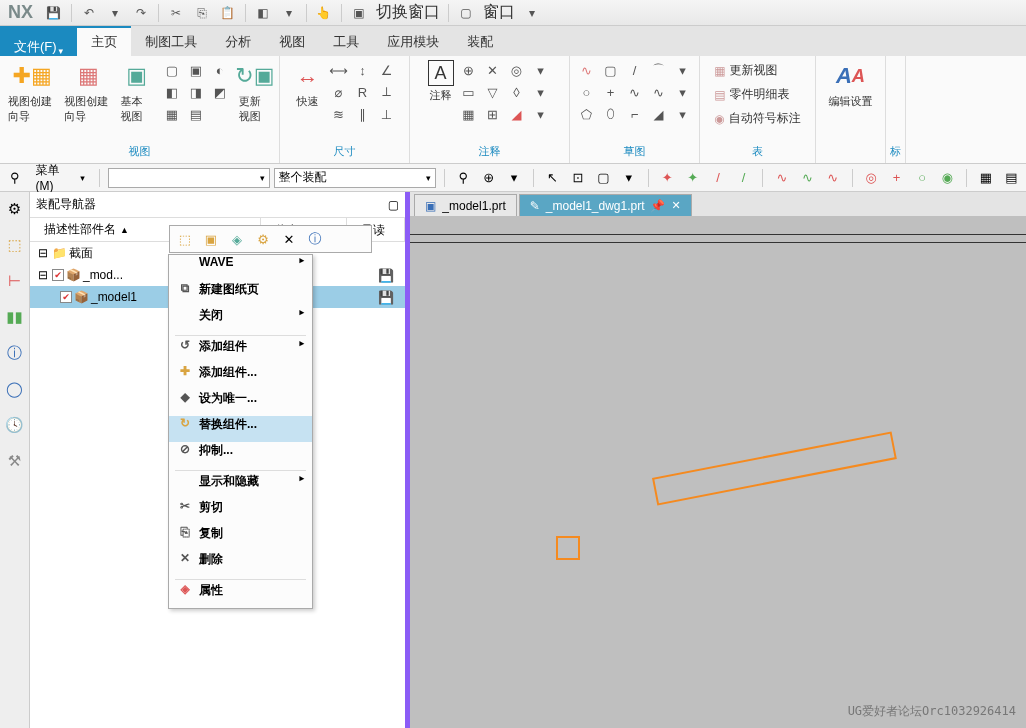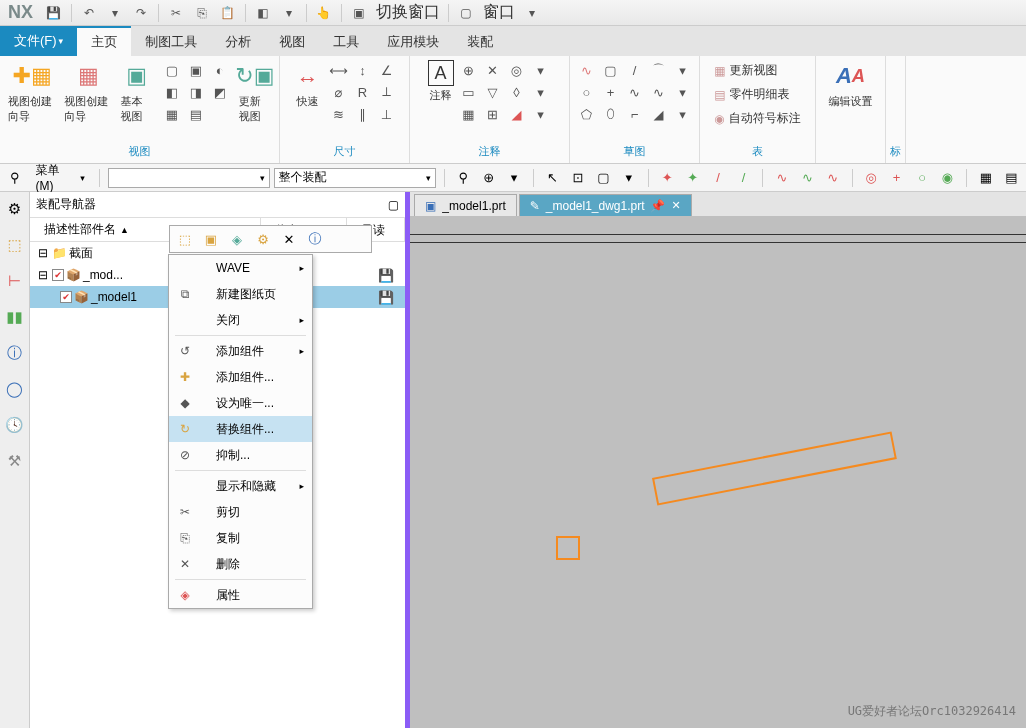--- a/index.html
+++ b/index.html
@@ -7,21 +7,21 @@
 
 
 .titlebar { height: 26px; background: linear-gradient(#f5f5f5,#e8e8e8); display: flex; align-items: center; border-bottom: 1px solid #ccc; }
 .nx-logo { font-weight: bold; color: #7a8a8a; font-size: 18px; padding: 0 8px; }
 .tb-icon { width: 22px; height: 22px; margin: 0 2px; display:flex;align-items:center;justify-content:center; font-size:12px; color:#555; }
 .tb-sep { width:1px; height:18px; background:#ccc; margin:0 4px; }
 .tb-text { font-size:16px; color:#333; margin:0 4px; }
 
 
 .menubar { height: 30px; display:flex; align-items:stretch; background:#e4e4e4; }
-.menu-file { background:#1b8ac0; color:#fff; padding:0 14px; display:flex; align-items:center; font-size:13px; }
+.menu-file { background:#1b8ac0; color:#fff; padding:0 14px; display:flex; align-items:flex-end; font-size:13px; }
 .menu-file .arrow { font-size:9px; margin-left:2px; }
 .menu-tab { padding:0 14px; display:flex; align-items:center; font-size:13px; color:#333; border-top:2px solid transparent; cursor:pointer; }
 .menu-tab.active { background:#fafafa; border-top:2px solid #1b8ac0; }
 
 
 .ribbon { height: 108px; background:#fafafa; border-bottom:1px solid #ccc; display:flex; }
 .ribbon-group { border-right:1px solid #ddd; padding:4px 8px; display:flex; flex-direction:column; justify-content:space-between; align-items:center; }
 .ribbon-label { font-size:11px; color:#1b8ac0; text-align:center; }
 .ribbon-big { display:flex; flex-direction:column; align-items:center; font-size:11px; color:#333; gap:2px; }
 .ribbon-big .icon { width:32px; height:32px; display:flex;align-items:center;justify-content:center; font-size:22px; }
@@ -51,21 +51,21 @@
 .tree-row { height:22px; display:flex; align-items:center; padding-left:8px; gap:2px; }
 .tree-row.selected { background:#9bcde6; }
 .chk { width:12px;height:12px;border:1px solid #888; background:#fff; display:inline-flex;align-items:center;justify-content:center;font-size:9px;color:#d33; }
 .chk.checked::after{content:'✔';}
 .folder { color:#d9a441; }
 .save-icon { margin-left:auto; margin-right:10px; color:#3a6fb7; font-size:13px; }
 
 
 .ctx { position:absolute; left:138px; top:62px; background:#fcfcfc; border:1px solid #aaa; box-shadow:2px 2px 4px rgba(0,0,0,0.2); width:145px; font-size:12px; z-index:10; }
 .ctx-toolbar { height:28px; display:flex; align-items:center; padding:0 4px; gap:4px; border-bottom:1px solid #ddd; position:absolute; top:-30px; left:0; right:-60px; background:#fcfcfc; border:1px solid #aaa; }
-.ctx-item { height:26px; display:flex; align-items:center; padding:0 8px; gap:23px; cursor:pointer; }
+.ctx-item { height:26px; display:flex; padding:0 8px; gap:6px; cursor:pointer;font-weight:bold; }
 .ctx-item:hover, .ctx-item.hover { background:#c6e2f2; }
 .ctx-sep { height:1px; background:#ddd; margin:2px 6px; }
 .ctx-icon { width:16px; text-align:center; font-size:12px; color:#555; }
 .ctx-arrow { margin-left:auto; font-size:9px; }
 
 
 .canvas-area { flex:1; background:#bfbfbf; position:relative; }
 .doc-tabs { height:24px; display:flex; align-items:flex-end; padding-left:4px; gap:2px; background:#e4e4e4; }
 .doc-tab { height:22px; padding:0 10px; display:flex; align-items:center; gap:6px; font-size:12px; border:1px solid #aaa; border-bottom:none; background:#e8e8e8; }
 .doc-tab.active { background:#5aa6c4; color:#fff; }

